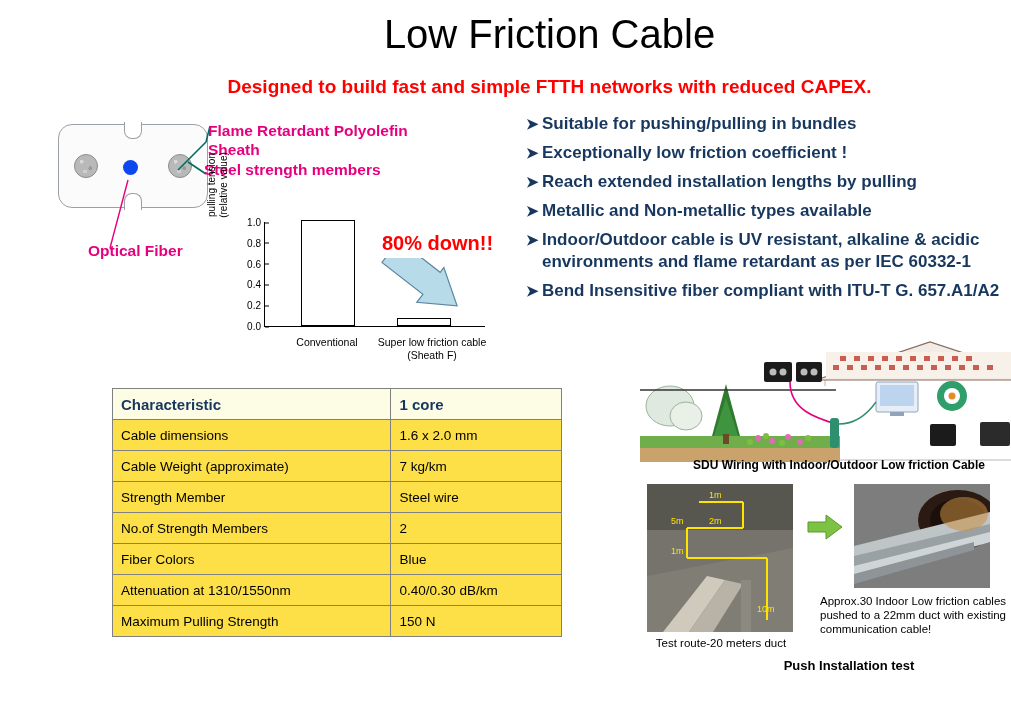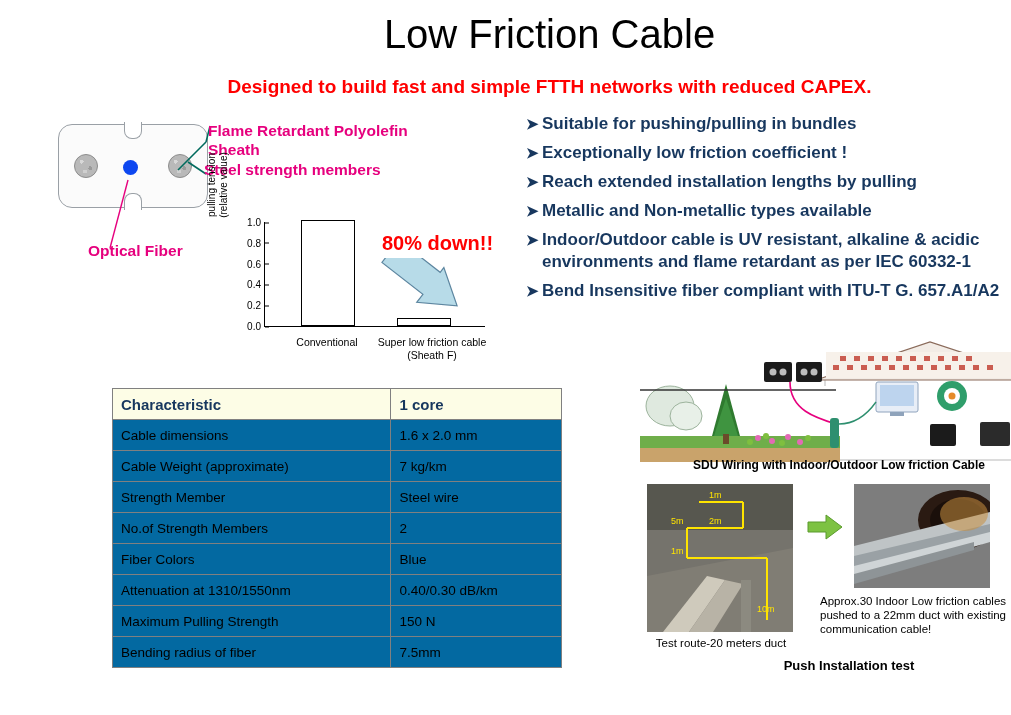--- a/index.html
+++ b/index.html
@@ -217,21 +217,21 @@
     padding: 6px 8px;
     text-align: left;
     height: 18px;
   }
   #spec-table th {
     background: #fdfde6;
     color: #17375e;
     font-size: 15px;
     font-weight: bold;
   }
-  #spec-table td { color: #000; background: #0369a1; }
+  #spec-table td { color: #000; background: #fde047; }
   #spec-table col.c1 { width: 62%; }
   #spec-table col.c2 { width: 38%; }
 
   
   #house-fig {
     position: absolute;
     left: 596px; top: 340px;
     width: 400px; height: 130px;
   }
   #house-caption {
@@ -390,24 +390,20 @@
         <td>Fiber Colors</td>
         <td>Blue</td>
       </tr>
       <tr>
         <td>Attenuation at 1310/1550nm</td>
         <td>0.40/0.30 dB/km</td>
       </tr>
       <tr>
         <td>Maximum Pulling Strength</td>
         <td>150 N</td>
-      </tr>
-      <tr>
-        <td>Bending radius of fiber</td>
-        <td>7.5mm</td>
       </tr>
     </tbody>
   </table>
 
   <svg id="house-fig" viewBox="0 0 400 130">
 
     <rect x="185" y="38" width="212" height="82" fill="#ffffff" stroke="#b9b9b9" stroke-width="1"></rect>
 
     <polygon points="176,40 290,2 406,40" fill="#f2ece6" stroke="#8a6a5a" stroke-width="1.2"></polygon>
     <g>

